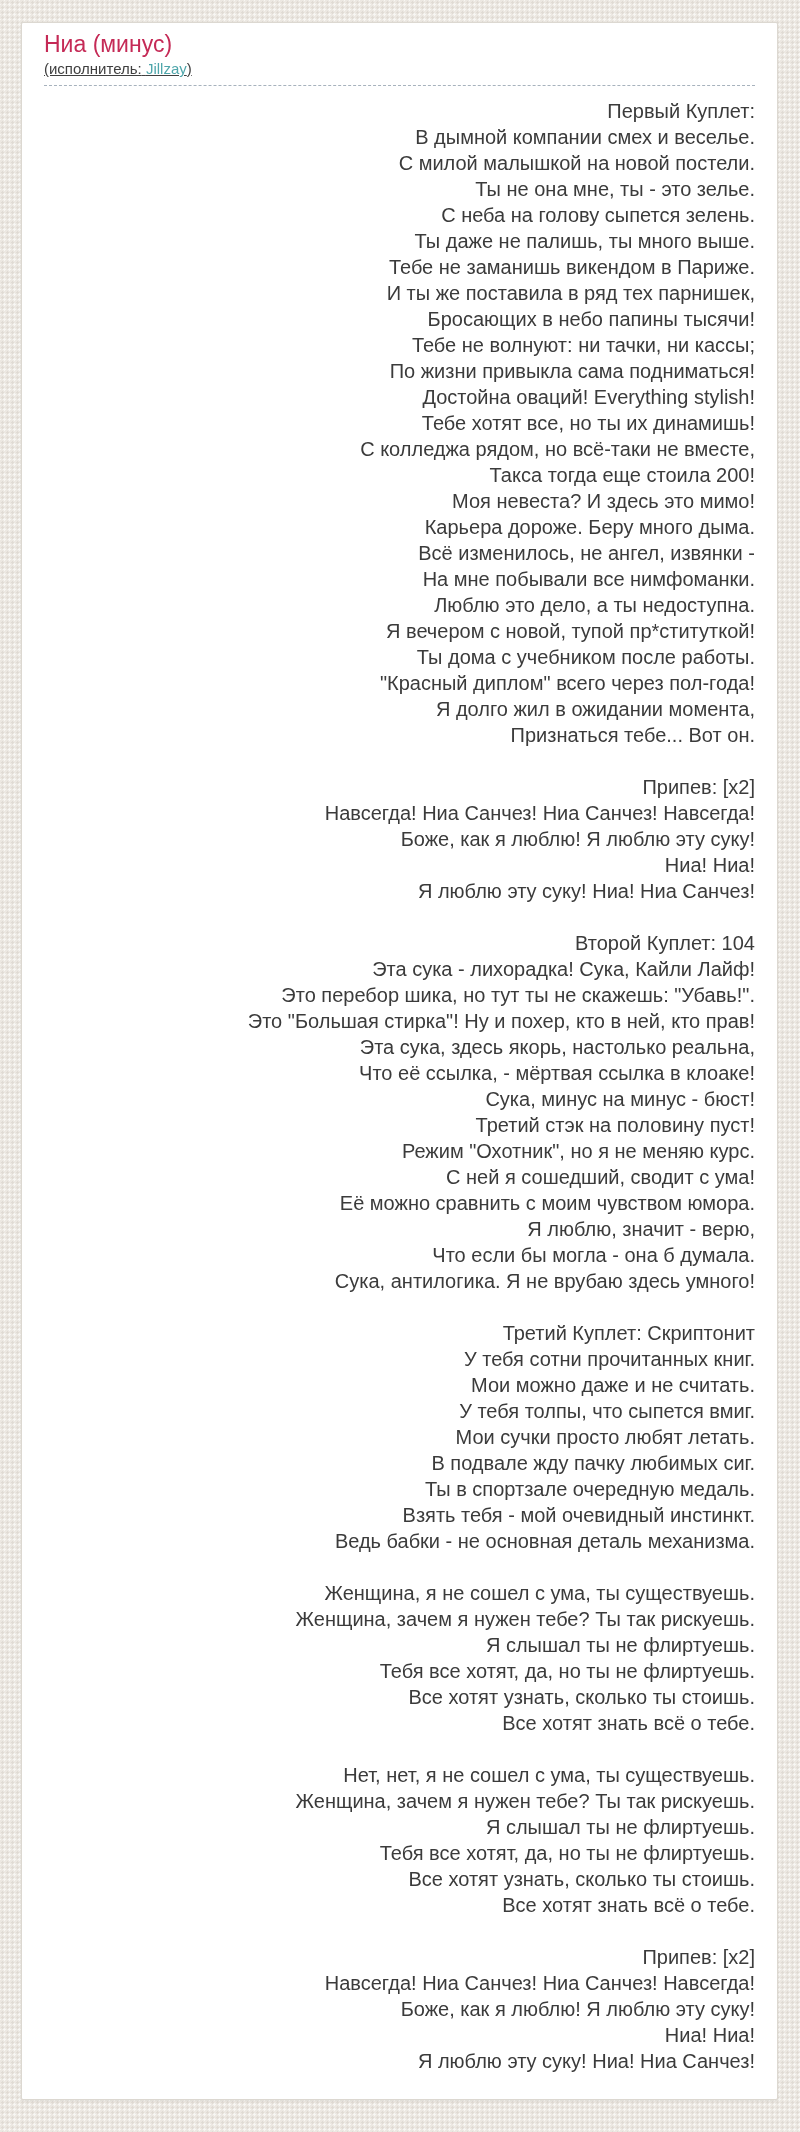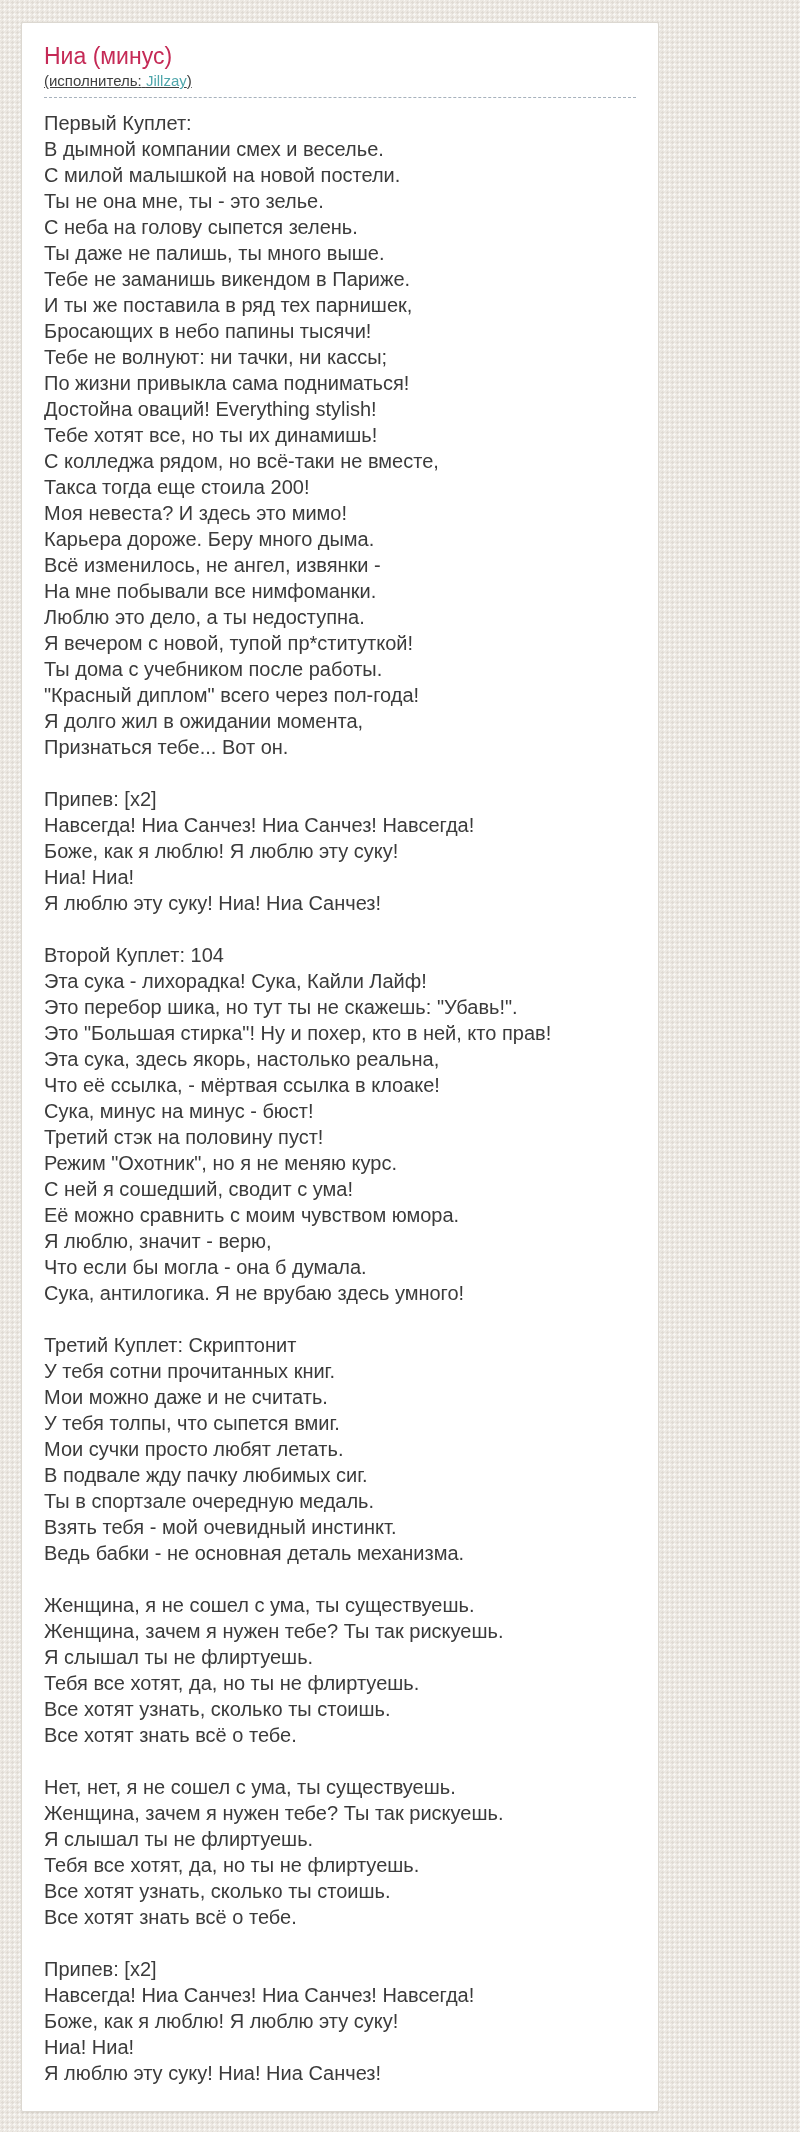--- a/index.html
+++ b/index.html
@@ -23,26 +23,26 @@
     background-image:
       radial-gradient(circle, rgba(120,110,95,0.10) 1px, transparent 1.3px),
       radial-gradient(circle, rgba(255,255,255,0.6) 1px, transparent 1.3px);
     background-size: 5px 5px, 5px 5px;
     background-position: 0 0, 2px 2px;
   }
   .card {
     position: absolute;
     left: 21px;
     top: 22px;
-    width: 638px;
+    width: 757px;
     background: var(--card-bg);
     border: 1px solid var(--card-border);
     border-radius: 2px;
     box-shadow: 0 1px 3px rgba(0,0,0,0.07);
-    padding: 20px 22px 25px 22px;
+    padding: 8px 22px 25px 22px;
   }
   .song-title {
     margin: 0;
     font-size: 23px;
     line-height: 26px;
     font-weight: normal;
     color: var(--title-color);
   }
   .artist-line {
     margin: 2px 0 0 0;
@@ -57,21 +57,21 @@
     color: var(--link-color);
     text-decoration: none;
     cursor: pointer;
   }
   .lyrics {
     margin-top: 12px;
     font-size: 20px;
     line-height: 26px;
     color: var(--text-color);
   }
-  .lyric-block { margin: 26px 0 0 0; }
+  .lyric-block { margin: 26px 0 0 0; text-align: right; }
   .lyric-block:first-child { margin-top: 0; }
 </style>
 </head>
 <body>
 
 <div class="card">
   <h1 class="song-title">Ниа (минус)</h1>
   <div class="artist-line"><span>(исполнитель:</span> <a>Jillzay</a><span>)</span></div>
   <div class="lyrics">
       <p class="lyric-block">Первый Куплет:<br>В дымной компании смех и веселье.<br>С милой малышкой на новой постели.<br>Ты не она мне, ты - это зелье.<br>С неба на голову сыпется зелень.<br>Ты даже не палишь, ты много выше.<br>Тебе не заманишь викендом в Париже.<br>И ты же поставила в ряд тех парнишек,<br>Бросающих в небо папины тысячи!<br>Тебе не волнуют: ни тачки, ни кассы;<br>По жизни привыкла сама подниматься!<br>Достойна оваций! Everything stylish!<br>Тебе хотят все, но ты их динамишь!<br>С колледжа рядом, но всё-таки не вместе,<br>Такса тогда еще стоила 200!<br>Моя невеста? И здесь это мимо!<br>Карьера дороже. Беру много дыма.<br>Всё изменилось, не ангел, извянки -<br>На мне побывали все нимфоманки.<br>Люблю это дело, а ты недоступна.<br>Я вечером с новой, тупой пр*ституткой!<br>Ты дома с учебником после работы.<br>"Красный диплом" всего через пол-года!<br>Я долго жил в ожидании момента,<br>Признаться тебе... Вот он.</p>

